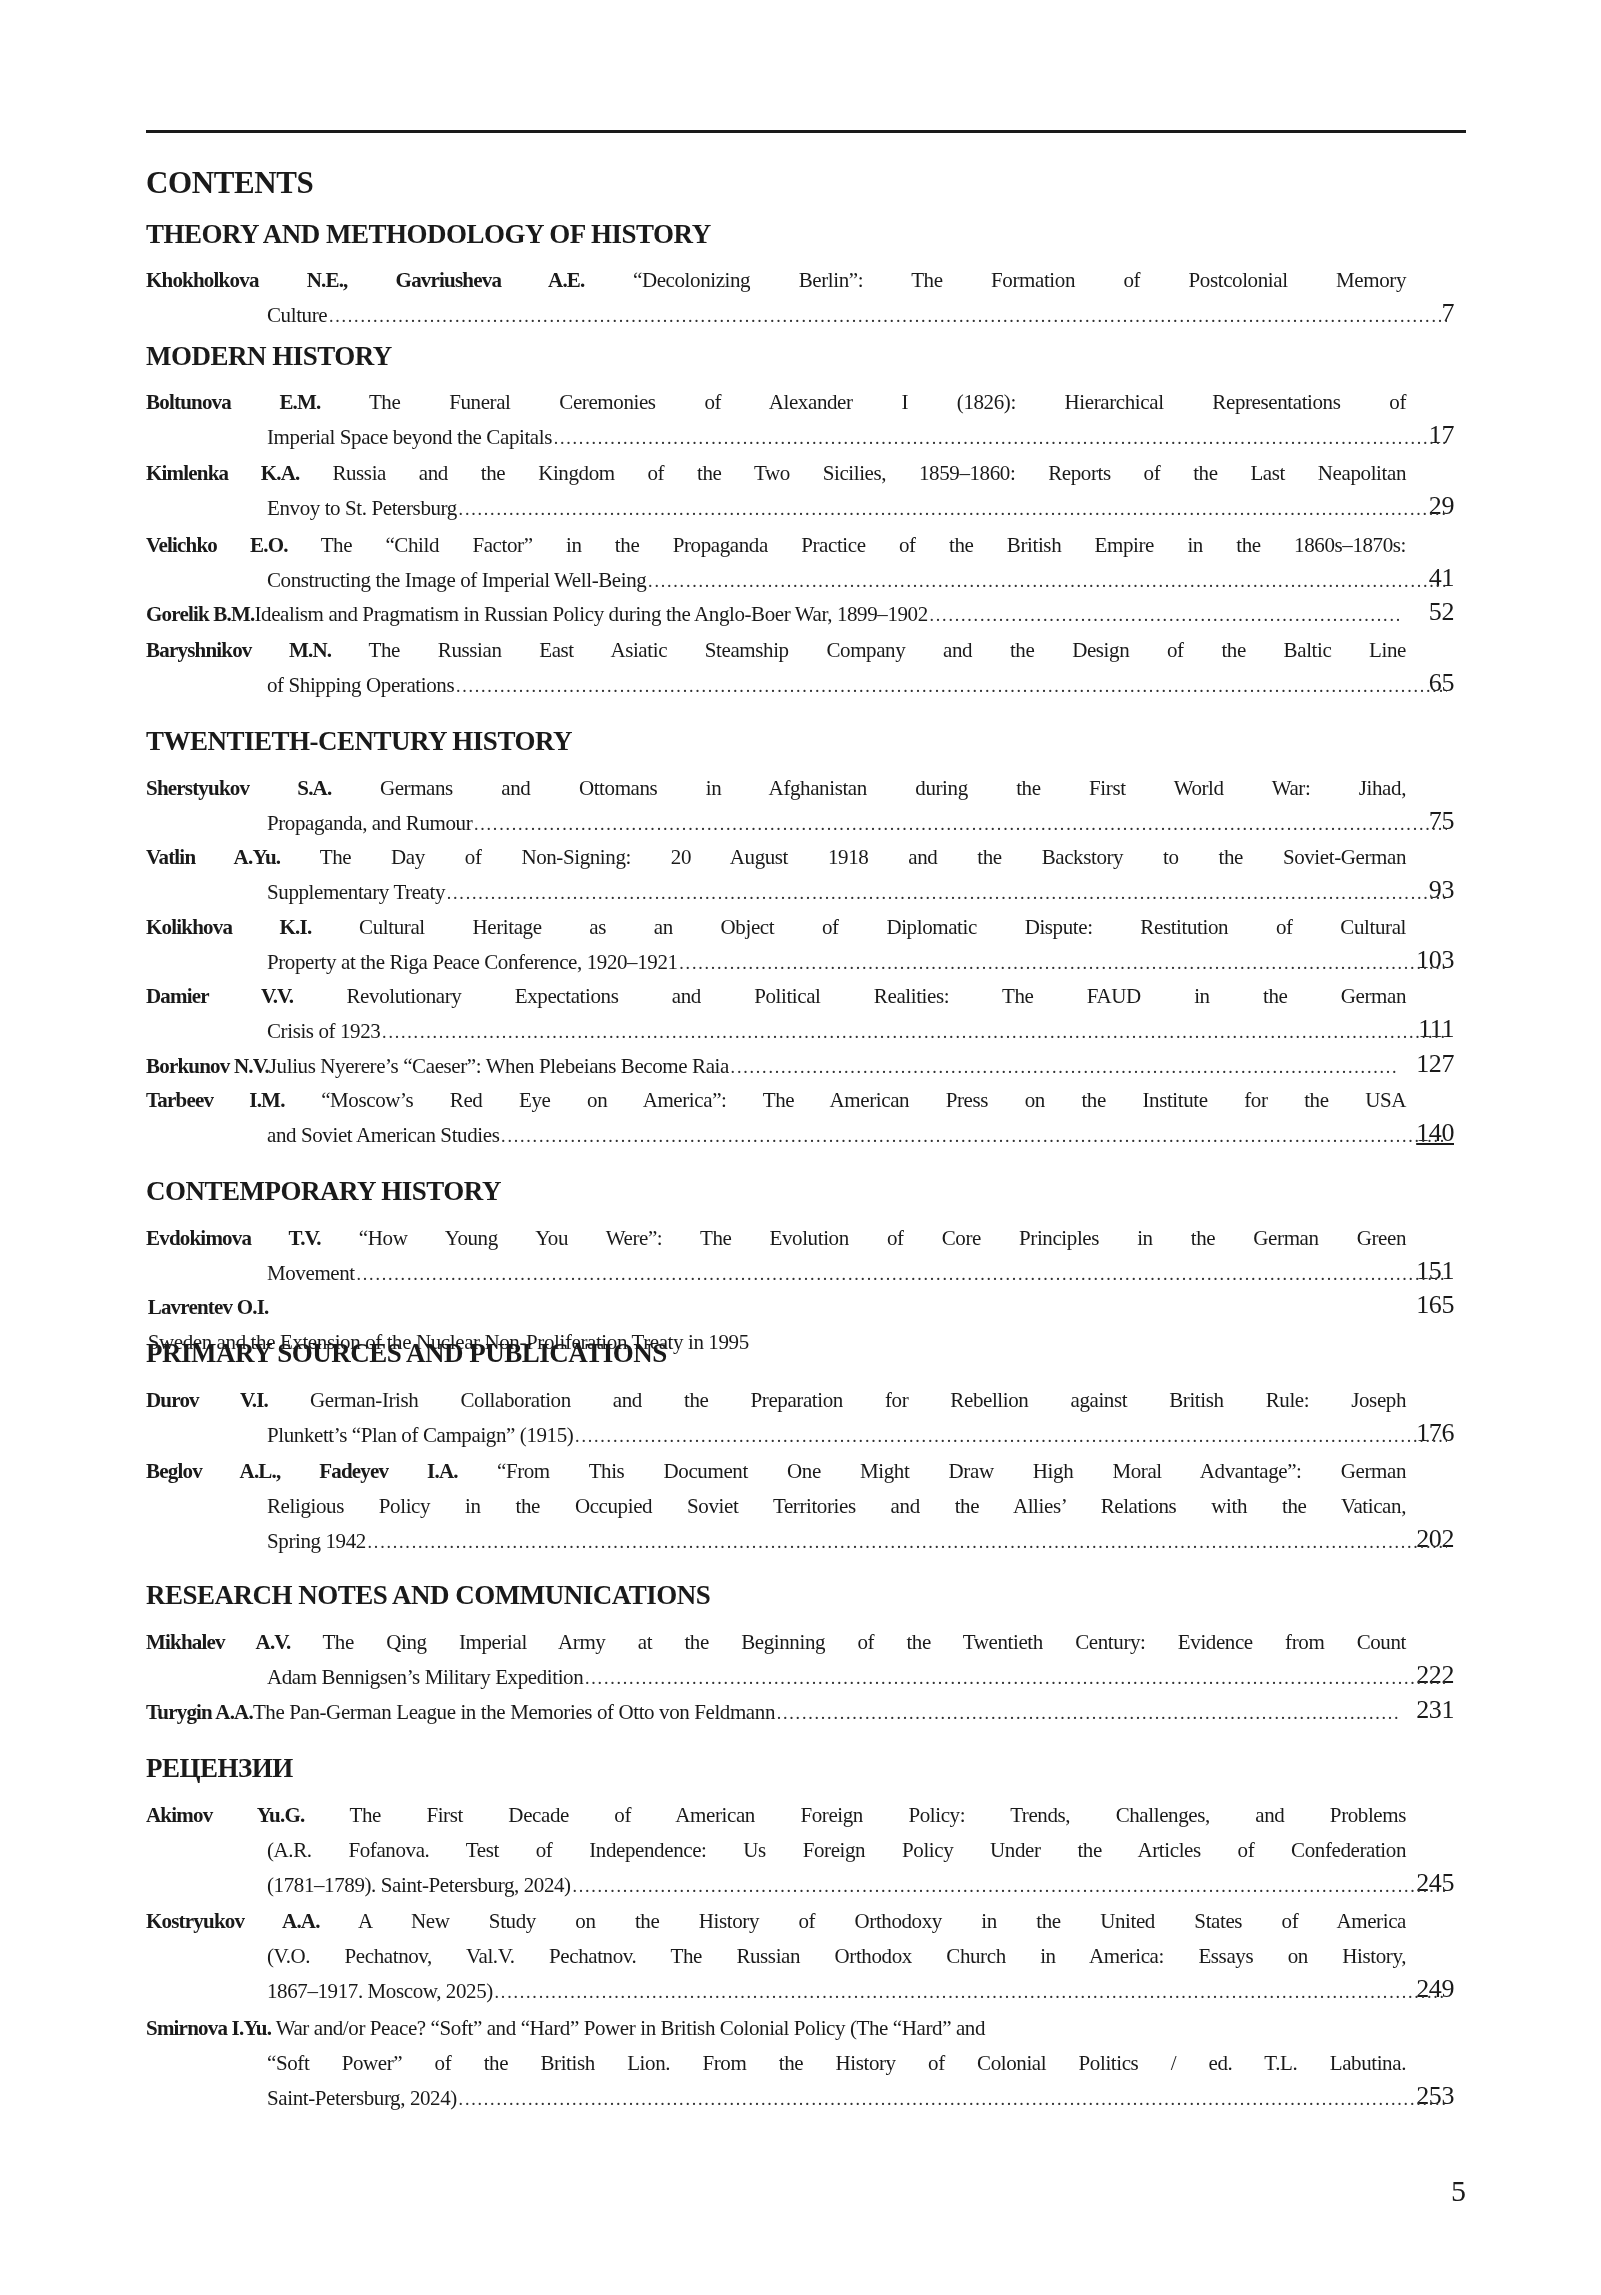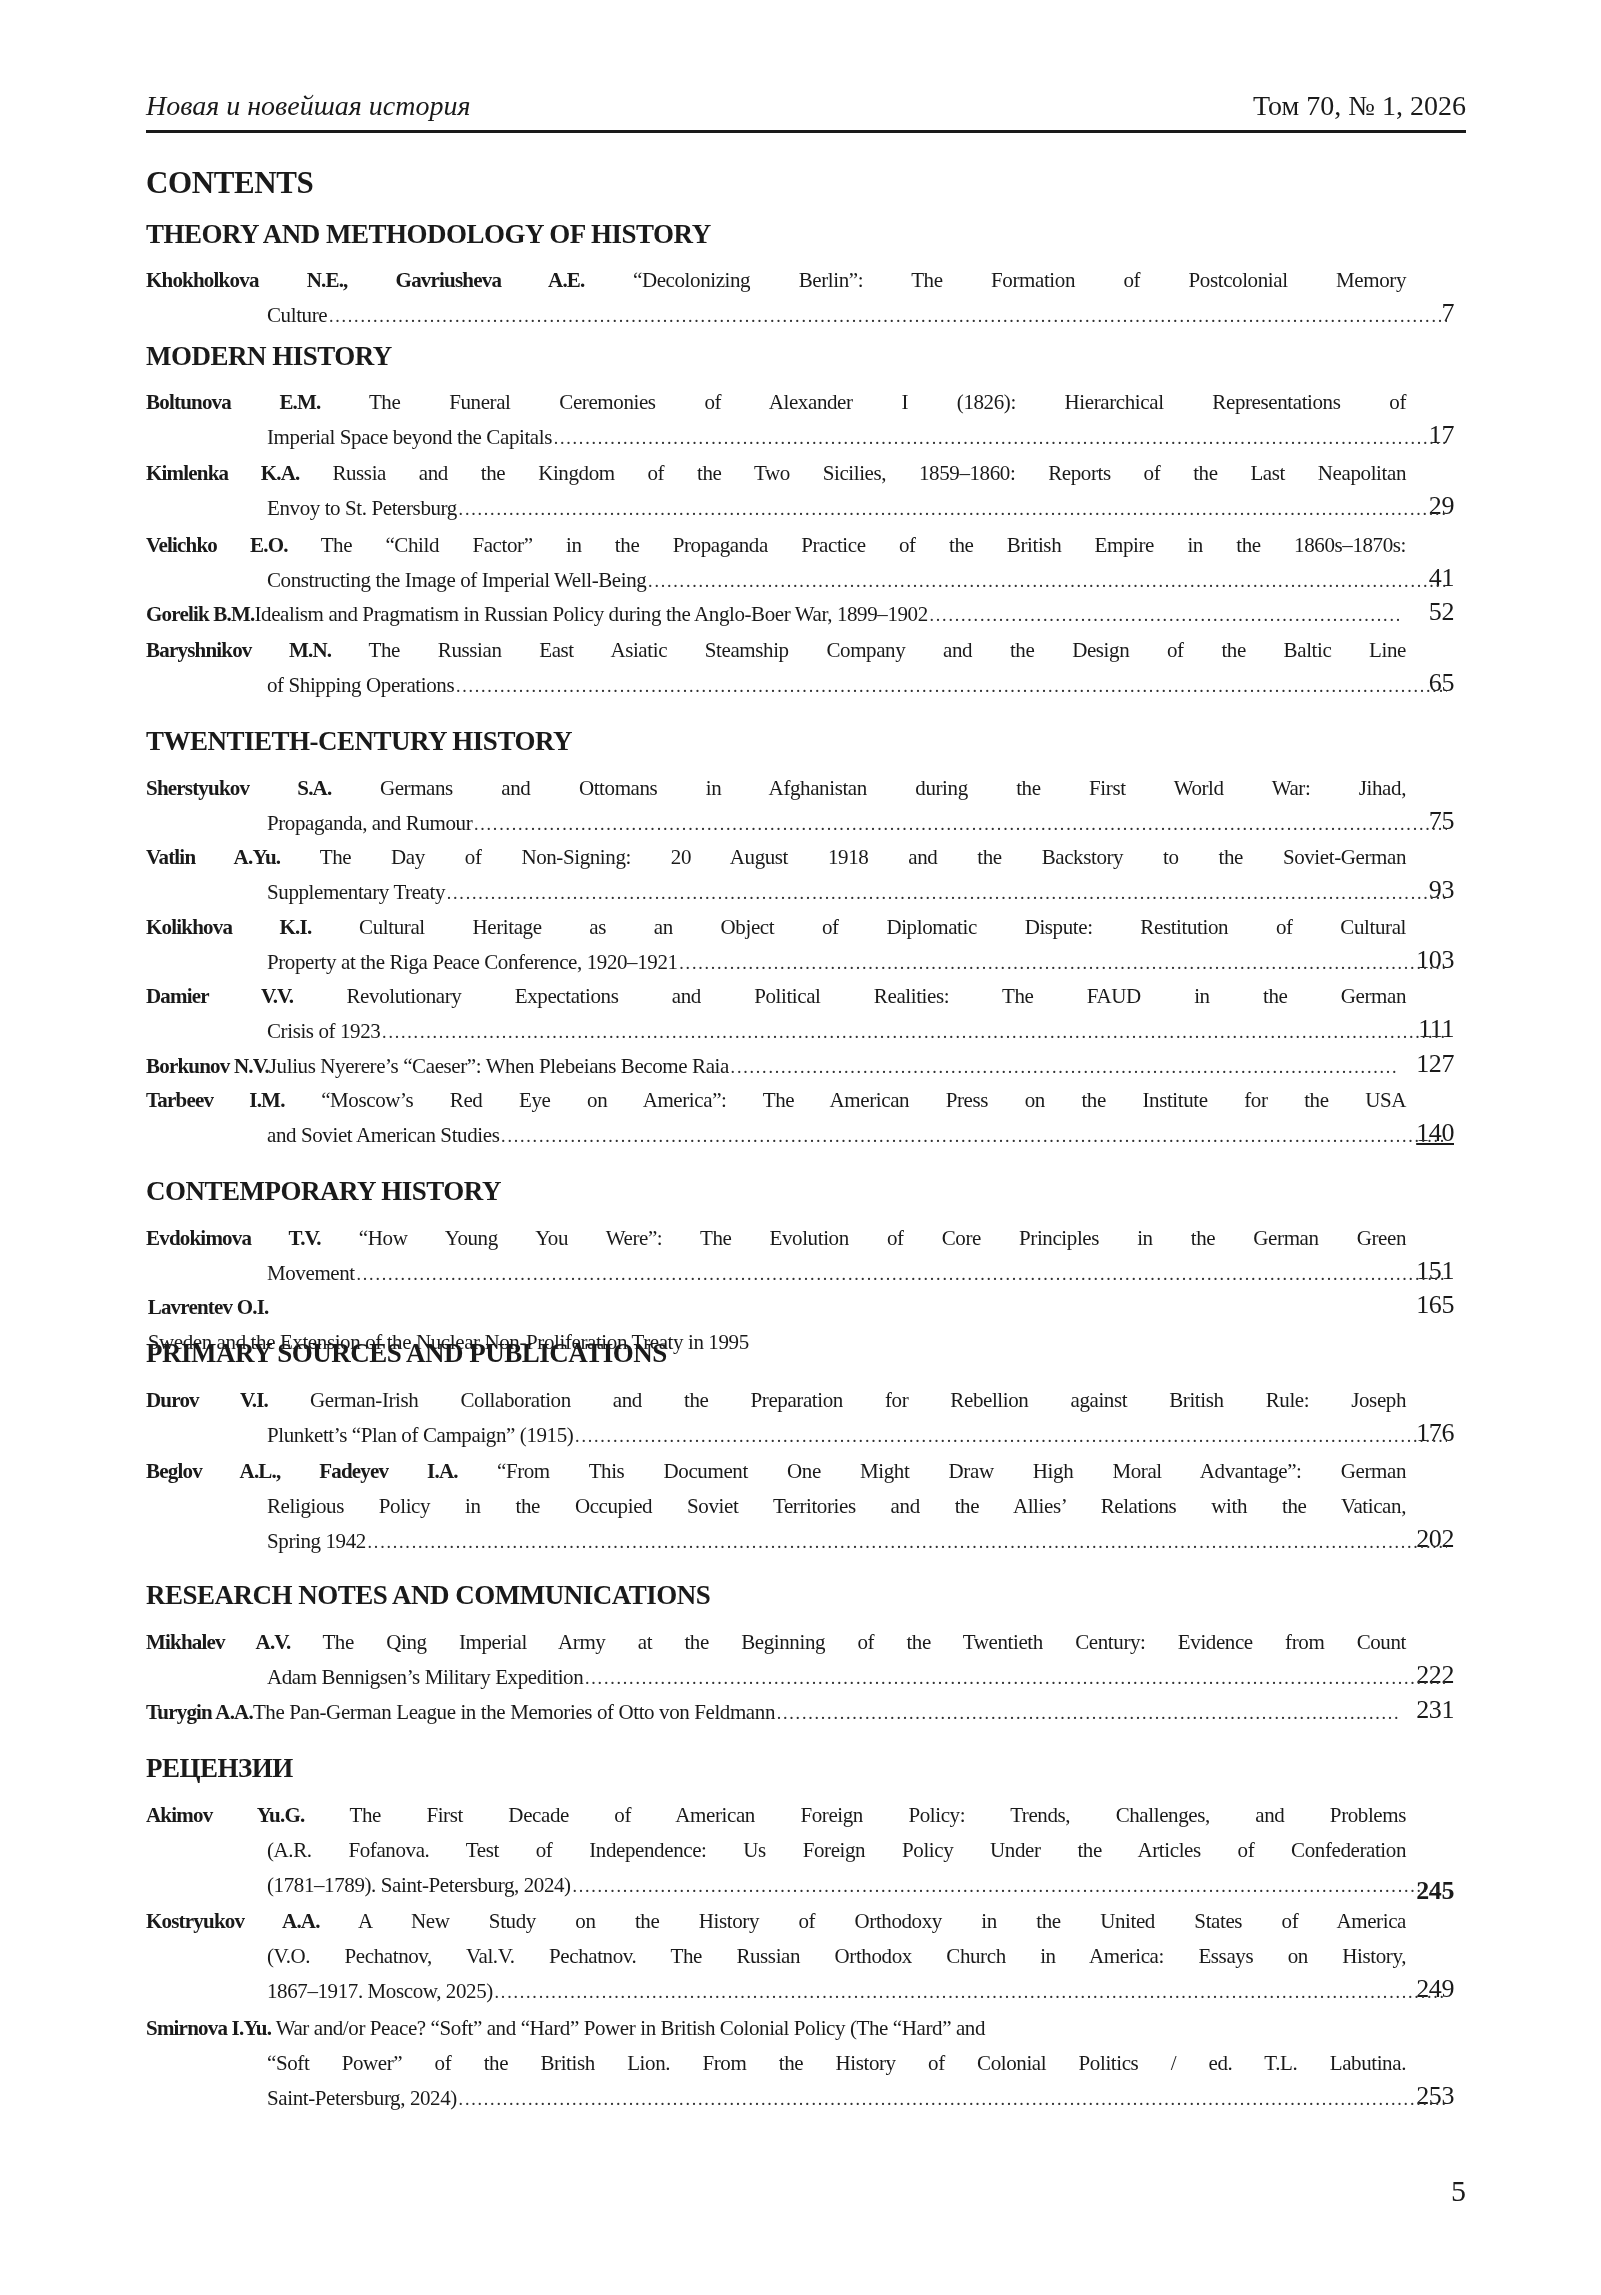--- a/index.html
+++ b/index.html
@@ -33,24 +33,20 @@
   .pnum { position: absolute; right: 0; top: 0; font-size: 26px; letter-spacing: -0.4px; }
   .ttext { white-space: nowrap; }
 
   .folio { position: absolute; right: 136px; top: 2173px; font-size: 30px; line-height: 36px; }
 </style>
 </head>
 <body>
 
 <div class="page">
 
-  <div class="running-head">
-    <span class="journal">Новая и новейшая история</span>
-    <span class="issue">Том 70, № 1, 2026</span>
-  </div>
   <div class="head-rule"></div>
 
   <div class="contents-title">CONTENTS</div>
 
   <div id="toc">
       <div class="section-title" style="top: 217px;">THEORY AND METHODOLOGY OF HISTORY</div>
       <div class="entry" style="top: 263px;">
         <div class="line first"><span class="author">Khokholkova N.E., Gavriusheva A.E.</span> <span class="ttext">“Decolonizing Berlin”: The Formation of Postcolonial Memory</span></div>
         <span class="pnum" style="top: 35px;">7</span>
         <div class="line last" style="padding-right: 0px;">
@@ -197,21 +193,21 @@
         <div class="line single" style="padding-right: 0px; width: 1260px;">
           <span class="author">Turygin A.A.</span> 
           <span class="ttext">The Pan-German League in the Memories of Otto von Feldmann</span>
           <span class="leader"></span>
         </div>
       </div>
       <div class="section-title" style="top: 1751px;">РЕЦЕНЗИИ</div>
       <div class="entry" style="top: 1798px;">
         <div class="line first"><span class="author">Akimov Yu.G.</span> <span class="ttext">The First Decade of American Foreign Policy: Trends, Challenges, and Problems</span></div>
         <div class="line cont"><span class="ttext">(A.R. Fofanova. Test of Independence: Us Foreign Policy Under the Articles of Confederation</span></div>
-        <span class="pnum" style="top: 78px; font-weight: bold;">245</span>
+        <span class="pnum" style="top: 70px;">245</span>
         <div class="line last" style="padding-right: 0px;">
           <span class="ttext">(1781–1789). Saint-Petersburg, 2024)</span>
           <span class="leader"></span>
         </div>
       </div>
       <div class="entry" style="top: 1904px;">
         <div class="line first"><span class="author">Kostryukov A.A.</span> <span class="ttext">A New Study on the History of Orthodoxy in the United States of America</span></div>
         <div class="line cont"><span class="ttext">(V.O. Pechatnov, Val.V. Pechatnov. The Russian Orthodox Church in America: Essays on History,</span></div>
         <span class="pnum" style="top: 70px;">249</span>
         <div class="line last" style="padding-right: 0px;">

